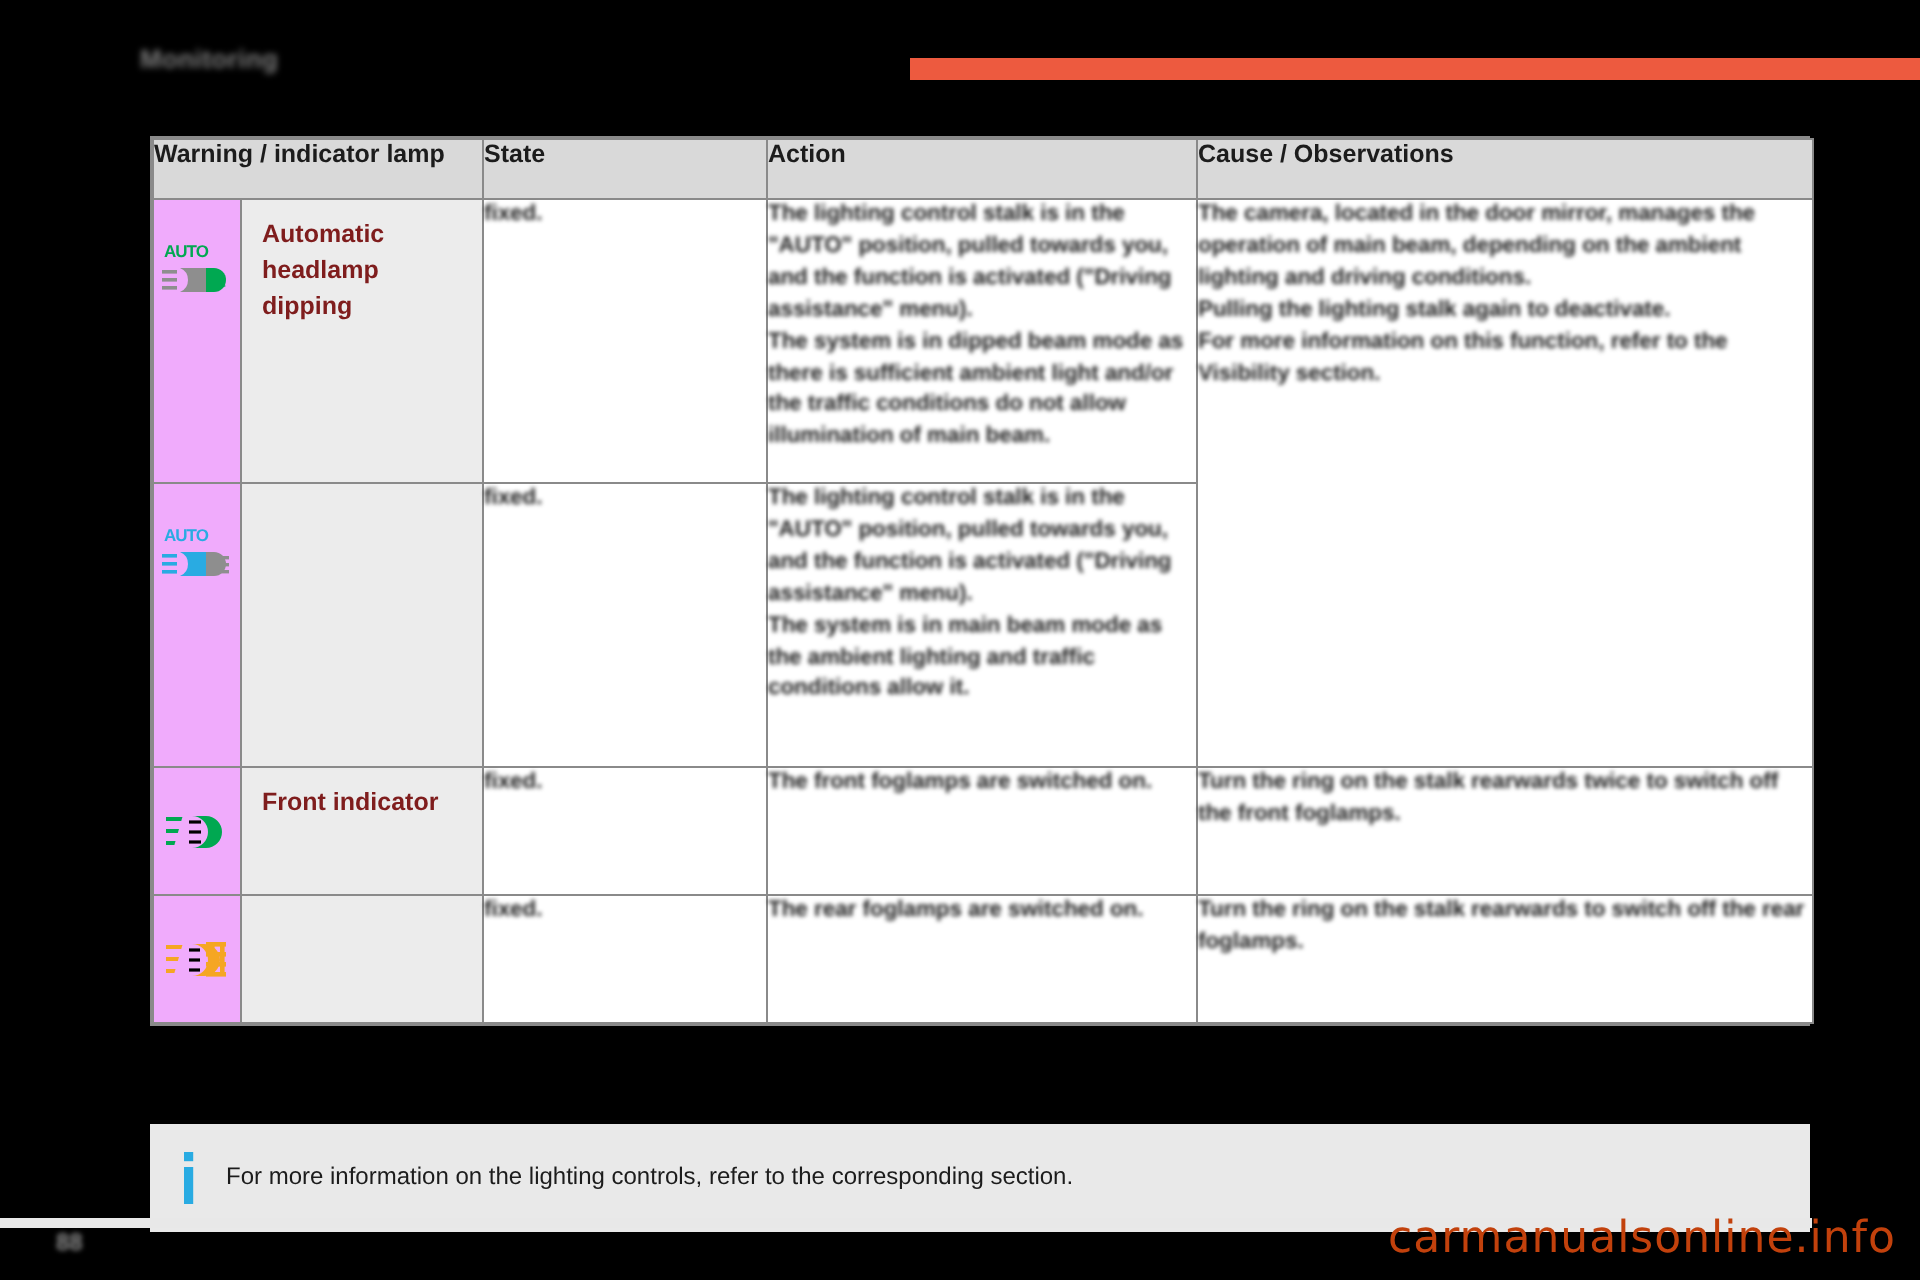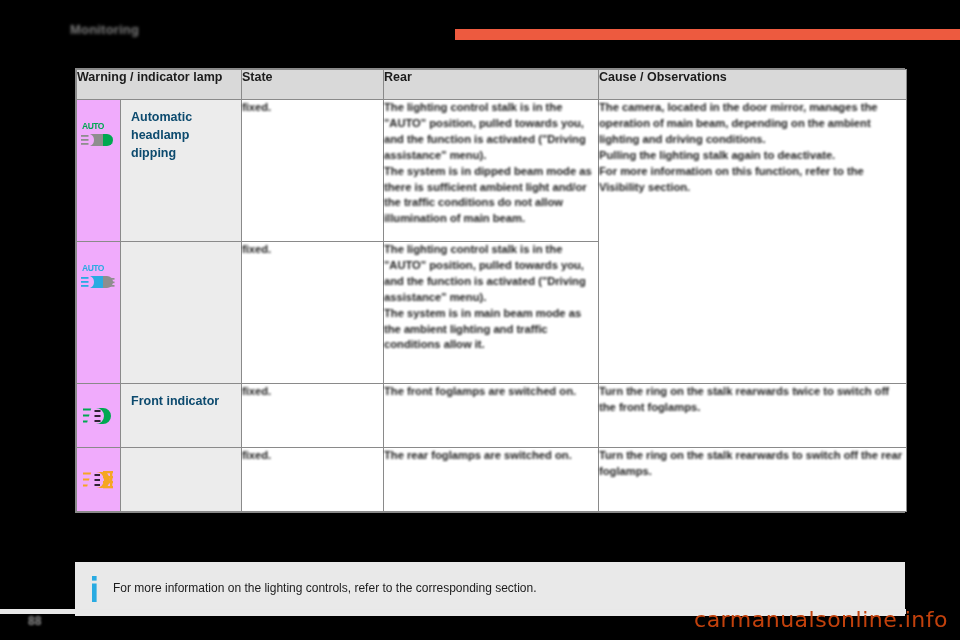--- a/index.html
+++ b/index.html
@@ -83,21 +83,21 @@
     align-items: flex-start;
     justify-content: center;
     padding-top: 20px;
   }
   .lamp-label {
     flex: 1 1 auto;
     background: #ececec;
     padding: 8px 10px 8px 10px;
     font-size: 12.5px;
     font-weight: bold;
-    color: #0c4a6e;
+    color: #7f1d1d;
     line-height: 1.45;
   }
 
   td.state-cell, td.cause-cell, td.action-cell {
     background: #ffffff;
     padding: 8px 10px;
     font-size: 11.2px;
     font-weight: bold;
     color: #1c1c1c;
     line-height: 1.42;
@@ -173,21 +173,21 @@
       <colgroup>
         <col class="col-lamp">
           <col class="col-state">
           <col class="col-cause">
           <col class="col-act">
       </colgroup>
       <thead>
         <tr>
           <th>Warning / indicator lamp</th>
           <th>State</th>
-          <th>Rear</th>
+          <th>Action</th>
           <th>Cause / Observations</th>
         </tr>
       </thead>
       <tbody>
 
         <tr>
           <td class="lamp-cell" style="height:142px;">
             <div class="lamp-inner">
               <div class="icon-box">
                 <svg class="tell" width="36" height="30" viewBox="0 0 72 60">

